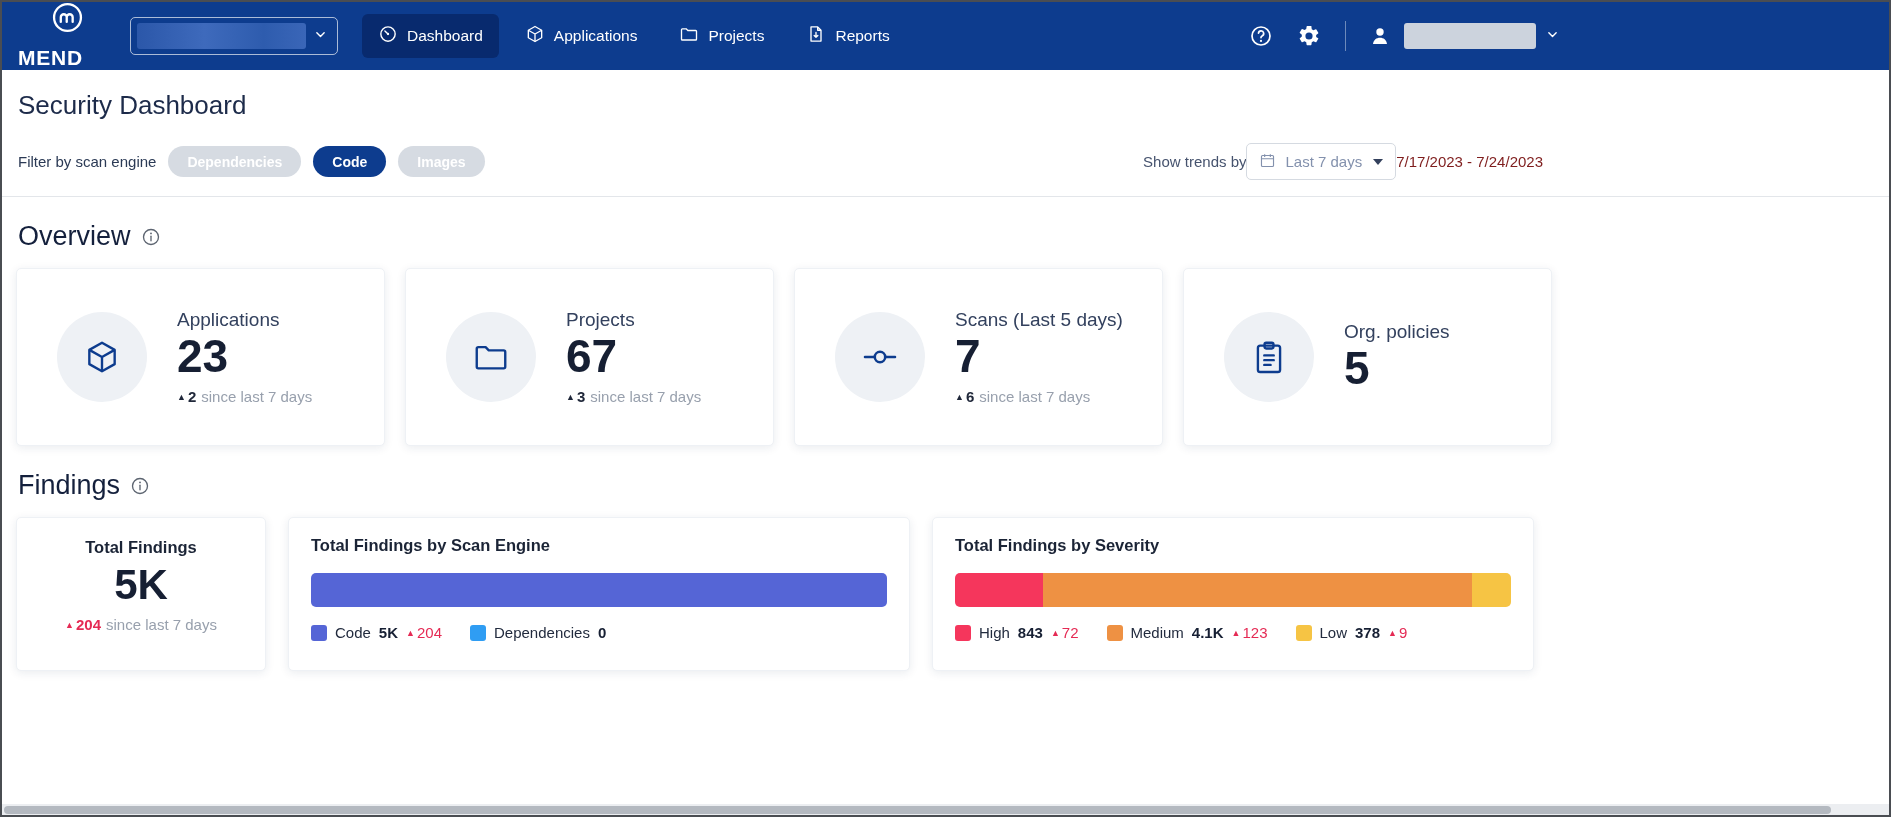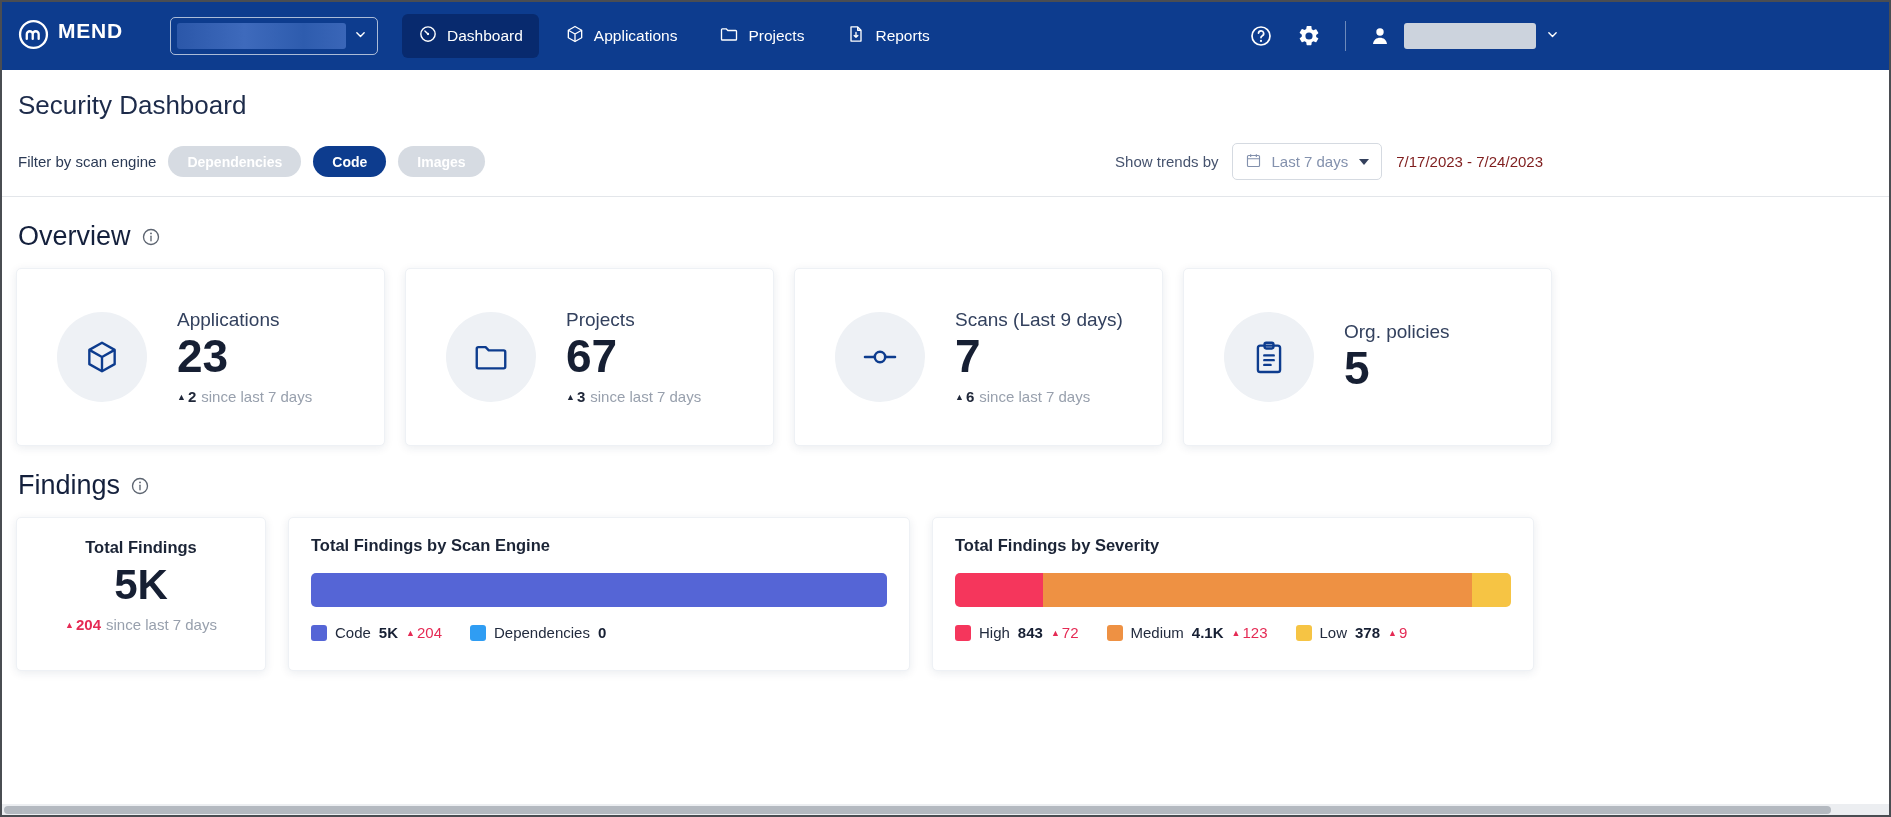--- a/index.html
+++ b/index.html
@@ -10,21 +10,21 @@
     border:2px solid #4a4d52;
     overflow:hidden;
     position:relative;
     color:#1d2b4a;
   }
   
   .navbar {
     height:68px; background:#0d3c8e; display:flex; align-items:center;
     padding:0 330px 0 16px; color:#fff;
   }
-  .brand { display:flex; align-items:flex-start; gap:9px; cursor:pointer; }
+  .brand { display:flex; align-items:flex-end; gap:9px; cursor:pointer;flex-direction:column; }
   .brand-text { font-size:21px; font-weight:700; letter-spacing:0.8px; color:#fff; }
   .org-select {
     margin-left:47px; width:208px; height:38px; border:1.5px solid rgba(255,255,255,0.65);
     border-radius:5px; display:flex; align-items:center; padding:0 10px 0 6px; cursor:pointer;
   }
   .redact-blue {
     flex:1; height:26px; border-radius:3px; margin-right:8px;
     background:linear-gradient(90deg,#2b57a9,#3e6abc 40%,#2e5cae 75%,#3a66b8);
   }
   .nav { display:flex; align-items:center; margin-left:24px; gap:10px; }
@@ -45,21 +45,21 @@
   .page-head { padding:0 16px; }
   .page-title { font-size:26px; font-weight:500; color:#1d2b4a; margin:20px 0 22px; }
   .filter-row { display:flex; align-items:center; padding-right:330px; margin-bottom:16px; }
   .filter-label { font-size:15px; color:#2b3a55; }
   .pill {
     border:none; margin-left:12px; height:31px; padding:0 19px; border-radius:16px;
     font-family:inherit; font-size:14px; font-weight:700; color:#fff; cursor:pointer;
   }
   .pill.disabled { background:#d6dbe2; }
   .pill.active { background:#0d3c8e; }
-  .trends { margin-left:auto; display:flex; align-items:center; gap:14px; }
+  .trends { margin-left:auto; display:flex; align-items:center; }
   .trends-label { font-size:15px; color:#46536e; }
   .trend-select {
     display:flex; align-items:center; gap:9px; border:1px solid #d5dae1; border-radius:5px;
     height:37px; padding:0 12px; cursor:pointer; background:#fff; color:#8391ad; font-size:15px;
   }
   .trend-select svg { width:17px; height:17px; }
   .caret-down {
     width:0; height:0; border-left:5px solid transparent; border-right:5px solid transparent;
     border-top:6px solid #33405c; margin-left:2px;
   }
@@ -283,21 +283,21 @@
     </div>
 
     <div class="stat-card">
       <div class="stat-icon">
         <svg viewBox="0 0 24 24" fill="none" stroke="currentColor" stroke-width="1.6" stroke-linecap="round">
             <path d="M2.5 12h6 M15.5 12h6"></path>
             <circle cx="12" cy="12" r="3.3"></circle>
           </svg>
       </div>
       <div>
-        <div class="stat-label">Scans (Last 9 days)</div>
+        <div class="stat-label">Scans (Last 5 days)</div>
         <div class="stat-value">7</div>
         <div class="delta-line">
           <span class="delta-arrow">▲</span><span class="delta-num">6</span><span>since last 7 days</span>
         </div>
       </div>
     </div>
 
     <div class="stat-card">
       <div class="stat-icon">
         <svg viewBox="0 0 24 24" fill="none" stroke="currentColor" stroke-width="1.5" stroke-linejoin="round">

